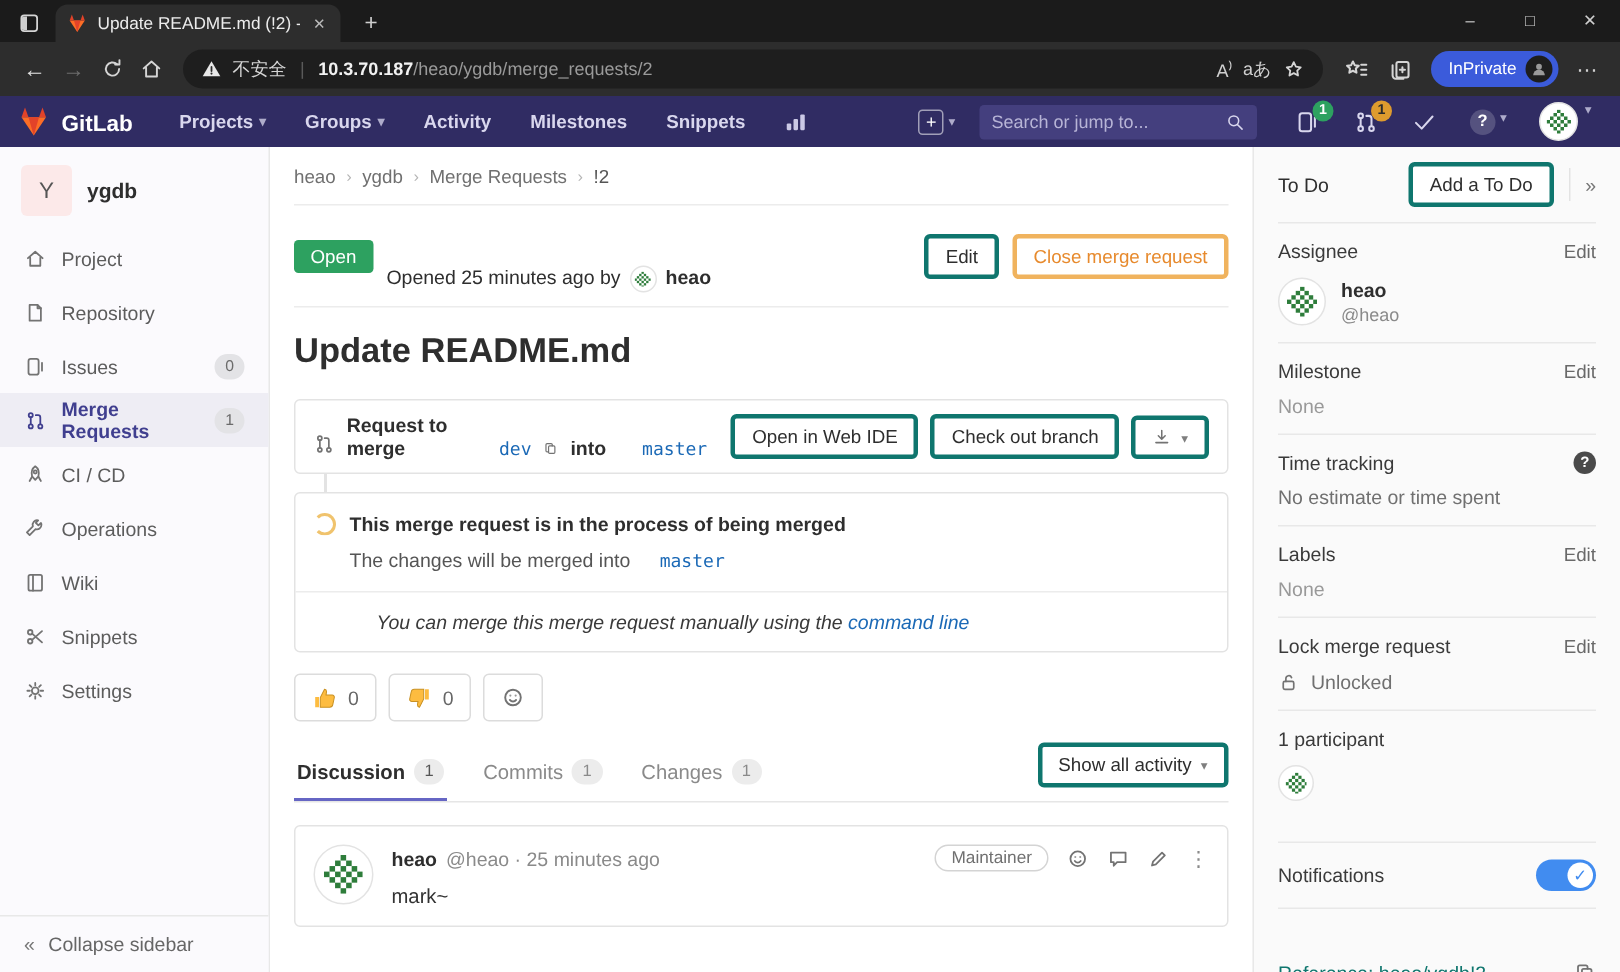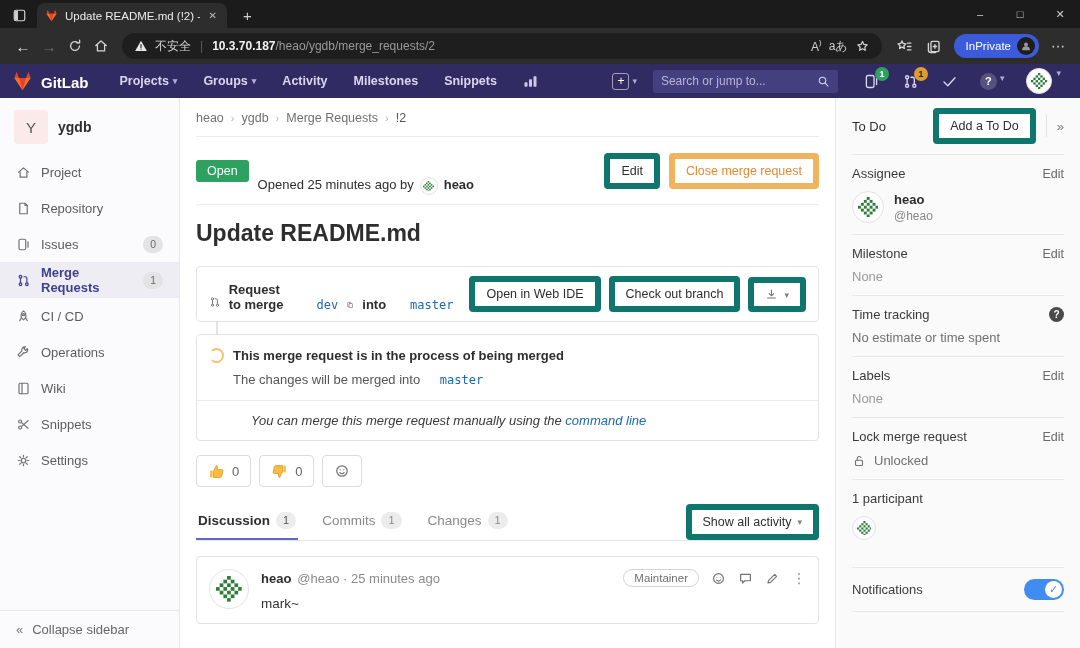--- a/index.html
+++ b/index.html
@@ -72,39 +72,39 @@
   
   .main { flex:1; min-width:0; padding:0 16px; overflow:hidden; }
   .breadcrumb { display:flex; align-items:center; gap:7px; padding:13px 0 11px; font-size:12.5px; color:#707070; border-bottom:1px solid #ececec; }
   .bc-sep { color:#b5b5b5; font-size:11px; }
   .bc-last { color:#555; }
   .status-row { display:flex; align-items:center; padding:9px 0; border-bottom:1px solid #ececec; gap:9px; }
   .open-badge { background:#2da160; color:#fff; border-radius:3px; padding:4px 11px; font-size:12.5px; }
   .byline { display:flex; gap:6px; font-size:13px; color:#2e2e2e;margin-top:31px; }
   .byline b { font-weight:bold; }
   .row-spacer { flex:1; }
-  .btn { background:#fff; border:6px solid #0f766e; border-radius:4px; padding:5px 11px; font-size:12.5px; color:#2e2e2e; display:inline-flex; align-items:center; gap:6px; white-space:nowrap; }
+  .btn { background:#fff; border:3px solid #0f766e; border-radius:4px; padding:5px 11px; font-size:12.5px; color:#2e2e2e; display:inline-flex; align-items:center; gap:6px; white-space:nowrap; }
   .btn-warn { border-color:#f0b35e; color:#e78a2d; }
   .mr-title { font-size:23px; font-weight:bold; color:#2e2e2e; padding:15px 0 19px; }
 
   .card { border:1px solid #e3e3e3; border-radius:4px; }
   .widget-head { display:flex; align-items:flex-end; gap:8px; padding:9px 12px; }
   .w-bold { font-size:13px; font-weight:bold; color:#2e2e2e; }
   .branch { font-family:"DejaVu Sans Mono", monospace; font-size:12px; color:#1b69b6;margin-left:16px; }
   .connector { height:12px; border-left:2px solid #e3e3e3; margin-left:20px; }
   .st-row1 { display:flex; align-items:center; gap:9px; padding:13px 12px 5px; }
   .spinner { width:15px; height:15px; border:2px solid #f0c36d; border-left-color:transparent; border-radius:50%; flex:0 0 auto; }
   .st-row2 { padding:4px 12px 13px 36px; font-size:13px; color:#555; }
   .st-footer { border-top:1px solid #ececec; padding:12px 12px 12px 54px; font-size:13px; font-style:italic; color:#3a3a3a; }
   .link { color:#1b69b6; }
 
   .awards { display:flex; gap:8px; padding:14px 0; }
   .award-btn { border:1px solid #dcdcdc; border-radius:4px; background:#fff; height:32px; padding:0 11px; display:flex; align-items:center; gap:7px; font-size:13px; color:#666; }
 
-  .tabs-row { display:flex; align-items:flex-end; border-bottom:1px solid #e6e6e6; }
+  .tabs-row { display:flex; align-items:flex-start; border-bottom:1px solid #e6e6e6; }
   .mtab { display:flex; align-items:center; gap:6px; padding:11px 2px 9px; margin-right:22px; font-size:13.5px; color:#8a8a8a; border-bottom:2px solid transparent; }
   .mtab.active { color:#2e2e2e; font-weight:bold; border-bottom-color:#6666c4; }
   .pill { background:#ececec; color:#8a8a8a; border-radius:9px; font-size:11px; line-height:17px; padding:0 7px; font-weight:normal; }
   .mtab.active .pill { color:#555; }
   .activity-btn { margin-left:auto; }
 
   .comment-card { margin-top:15px; padding:12px; display:flex; gap:12px; }
   .cmt-body { flex:1; min-width:0; }
   .cmt-head { display:flex; align-items:center; gap:6px; font-size:13px; color:#8a8a8a; }
   .cmt-author { font-weight:bold; color:#2e2e2e; }

